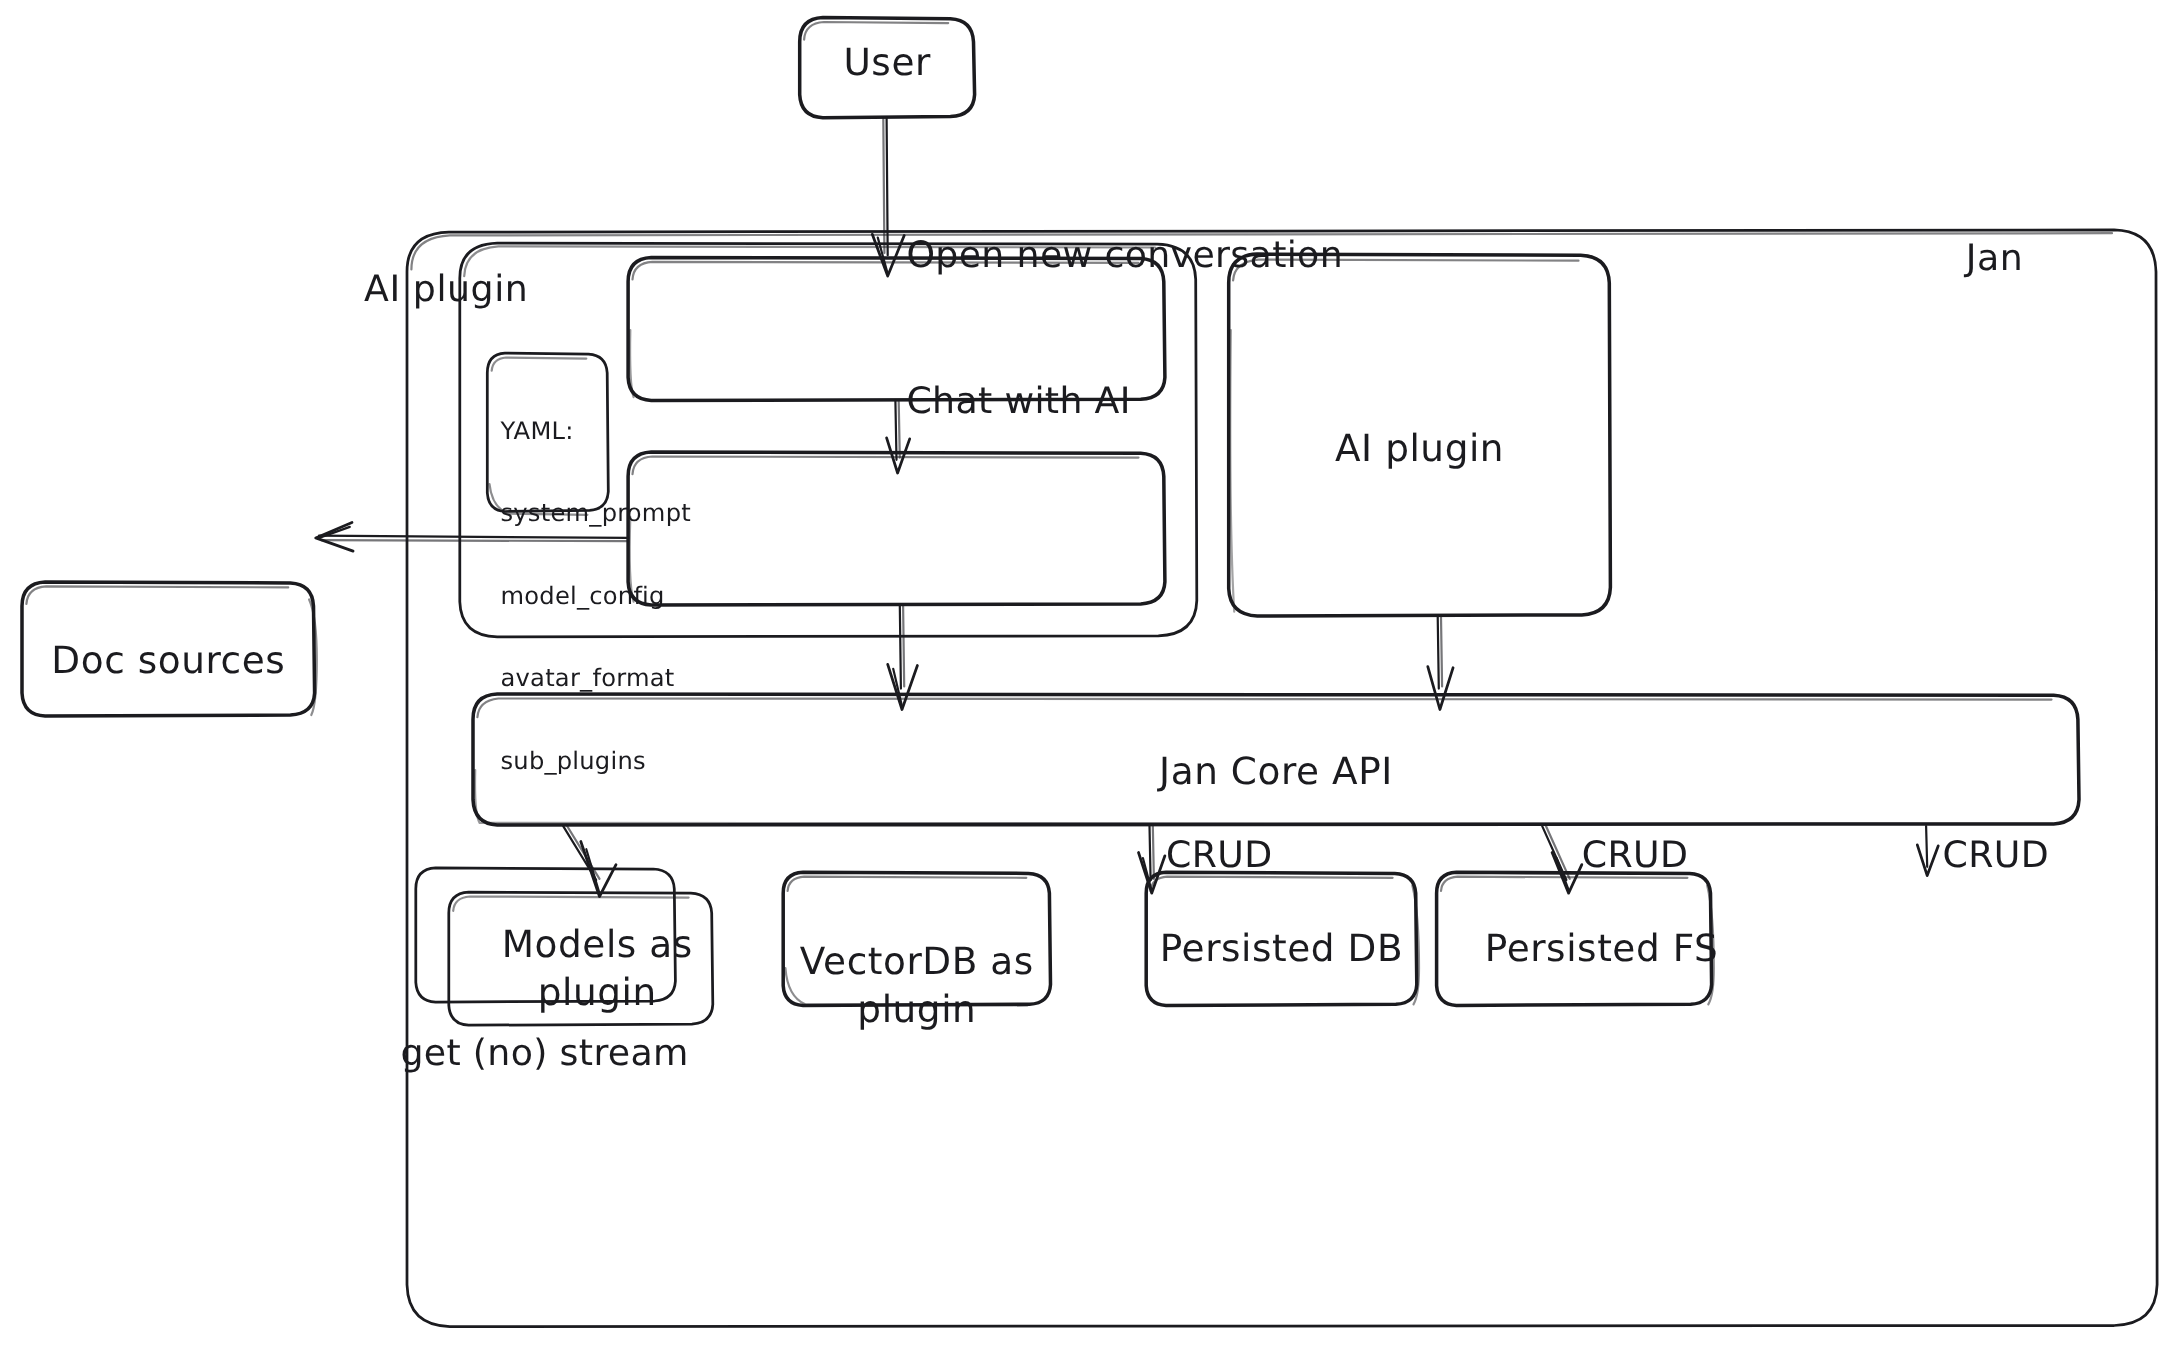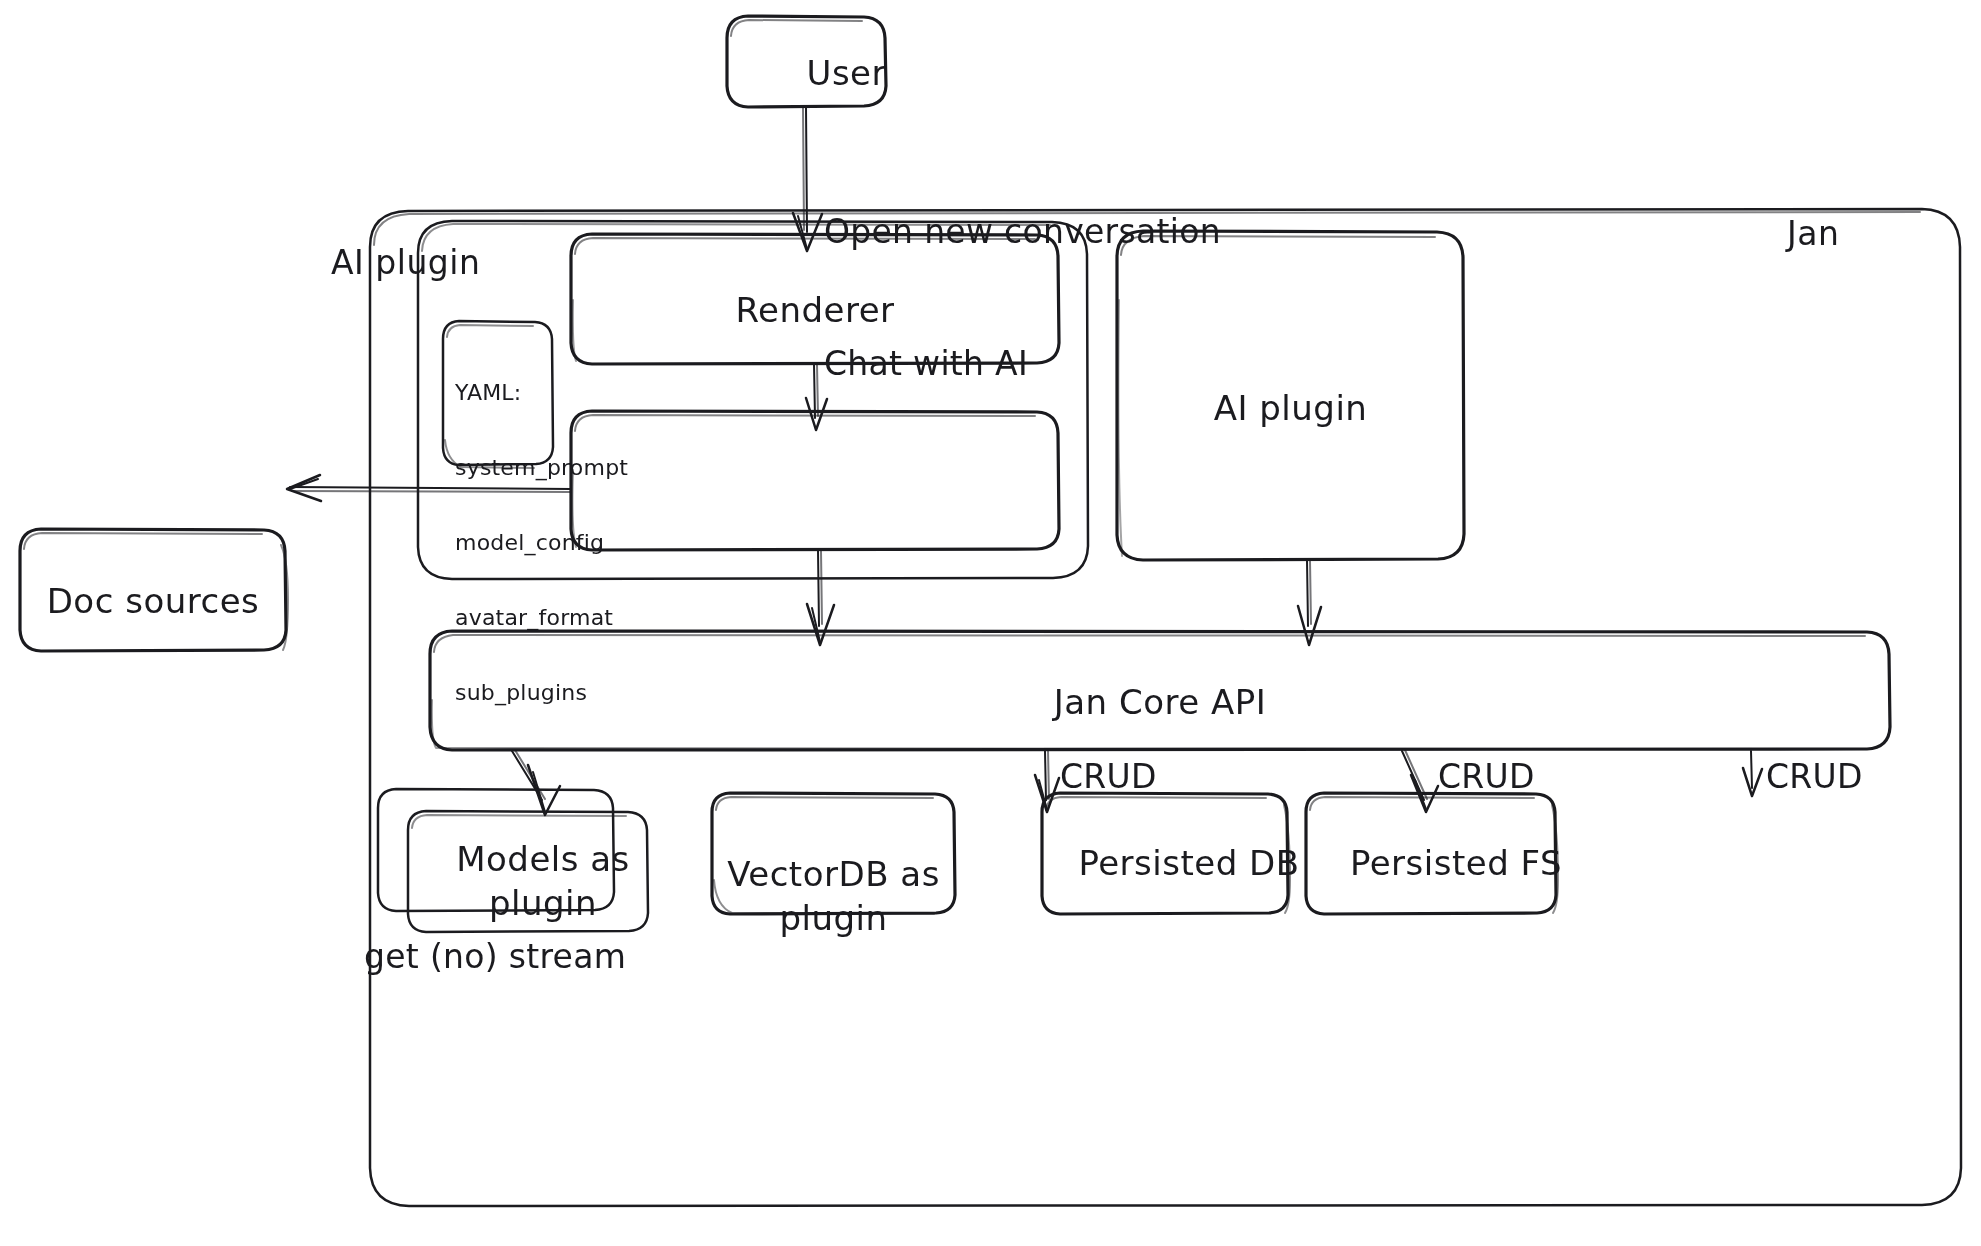--- a/index.html
+++ b/index.html
@@ -203,32 +203,29 @@
       <path class="s b3" d="M1306,812 Q1306,794 1324,793 L1536,794 Q1554,795 1555,812 L1556,895 Q1555,912 1537,913 L1324,914 Q1307,913 1306,896 Z"></path>
       <path class="s b2" d="M1310,810 Q1311,798 1325,797 L1534,798" opacity="0.55"></path>
       <path class="s b2" d="M1552,805 Q1558,830 1558,880 Q1558,905 1553,913" opacity="0.5"></path>
     </g>
   </svg>
 
   <div class="group-label" style="left:1787px; top:214px;">Jan</div>
 
   <div class="group-label" style="left:331px; top:243px;">AI plugin</div>
 
-  <div class="node-label centered" style="left:727px; top:38px; width:159px; height:69px;justify-content:flex-end;">
+  <div class="node-label centered" style="left:727px; top:22px; width:159px; height:69px;">
     <span>User</span>
   </div>
 
   <div class="edge-label" style="left:824px; top:122px;">
     <div>Open new conversation</div>
     <div>Chat with AI</div>
   </div>
 
-  <div class="node-label centered" style="left:571px; top:256px; width:488px; height:108px;">
-    <span>Renderer</span>
-  </div>
 
 
   <div class="yaml-text" style="left:455px; top:330px;">
     <div>YAML:</div>
     <div>system_prompt</div>
     <div>model_config</div>
     <div>avatar_format</div>
     <div>sub_plugins</div>
   </div>
 
@@ -253,21 +250,21 @@
 
   <div class="edge-label" style="left:1060px; top:755px;">CRUD</div>
 
   <div class="node-label centered" style="left:712px; top:842px; width:243px; height:108px; flex-direction:column;">
     <span>VectorDB as</span>
     <span>plugin</span>
   </div>
 
   <div class="edge-label" style="left:1438px; top:755px;">CRUD</div>
 
-  <div class="node-label centered" style="left:1042px; top:812px; width:246px; height:101px;padding-left:24px;">
+  <div class="node-label centered" style="left:1042px; top:812px; width:246px; height:101px;">
     <span>Persisted DB</span>
   </div>
 
   <div class="edge-label" style="left:1766px; top:755px;">CRUD</div>
 
   <div class="node-label centered" style="left:1354px; top:812px; width:204px; height:101px;">
     <span>Persisted FS</span>
   </div>
 
 </div>

